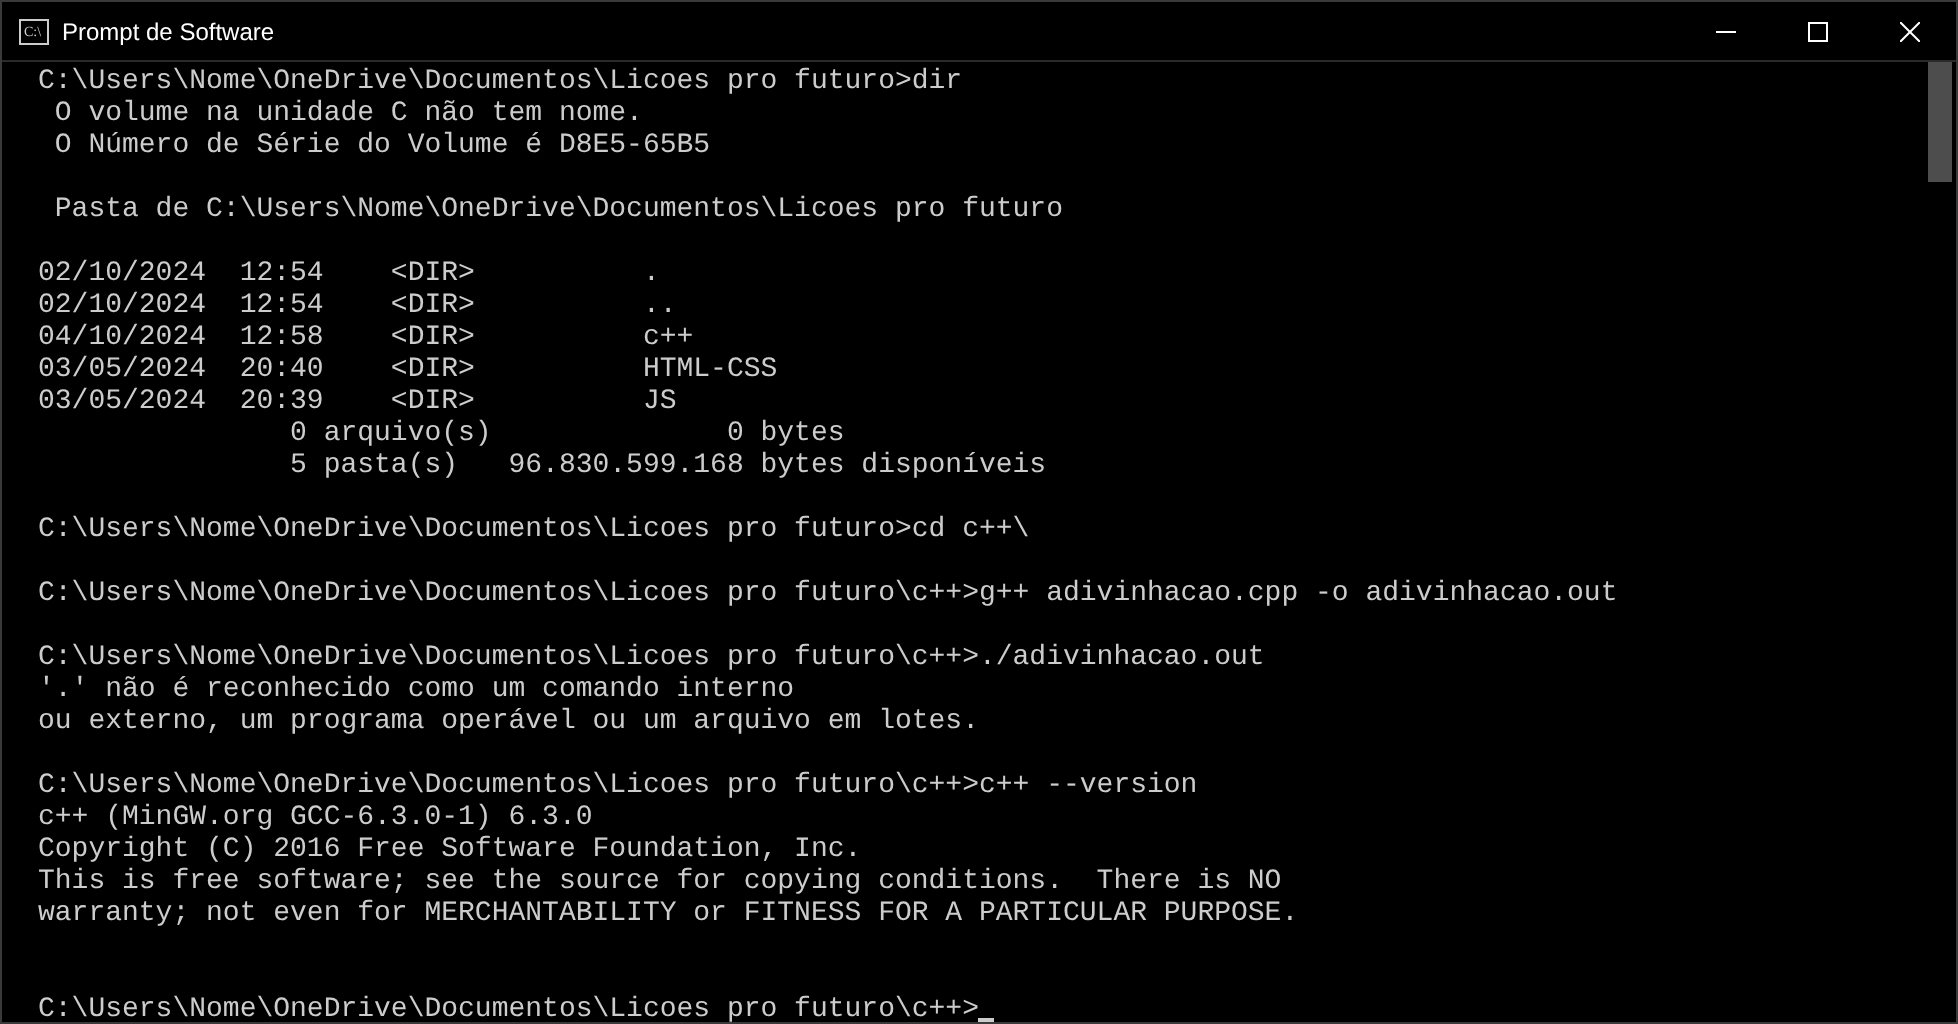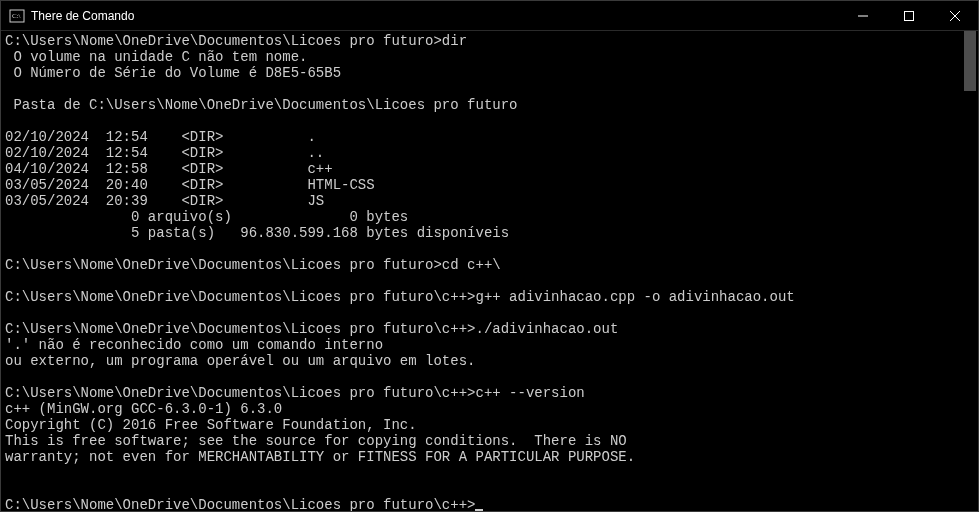--- a/index.html
+++ b/index.html
@@ -45,20 +45,21 @@
       height: 30px;
       display: flex;
       align-items: center;
       justify-content: center;
       color: #ffffff;
     }
     .terminal-area {
       flex: 1;
       position: relative;
       overflow: hidden;
+      margin-left: 14px;
     }
     .terminal {
       color: #cccccc;
       font-size: 14px;
       line-height: 16px;
       white-space: pre;
       padding: 2px 4px;
       font-family: Consolas, 'Courier New', monospace;
       letter-spacing: 0px;
     }
@@ -91,21 +92,21 @@
 <body>
 
 <div class="window">
   <div class="titlebar">
     <span class="titlebar-icon">
       <svg width="16" height="16" viewBox="0 0 16 16">
         <rect x="1" y="2" width="14" height="12" fill="none" stroke="#cccccc" stroke-width="1"></rect>
         <text x="3" y="10" font-family="Consolas" font-size="7" fill="#cccccc">C:\</text>
       </svg>
     </span>
-    <span class="titlebar-title">There de Comando</span>
+    <span class="titlebar-title">Prompt de Software</span>
     <span class="titlebar-spacer"></span>
     <div class="titlebar-btn">
       <svg width="10" height="10" viewBox="0 0 10 10">
           <line x1="0" y1="5" x2="10" y2="5" stroke="#ffffff" stroke-width="1"></line>
         </svg>
     </div>
     <div class="titlebar-btn">
       <svg width="10" height="10" viewBox="0 0 10 10">
           <rect x="0.5" y="0.5" width="9" height="9" fill="none" stroke="#ffffff" stroke-width="1"></rect>
         </svg>

